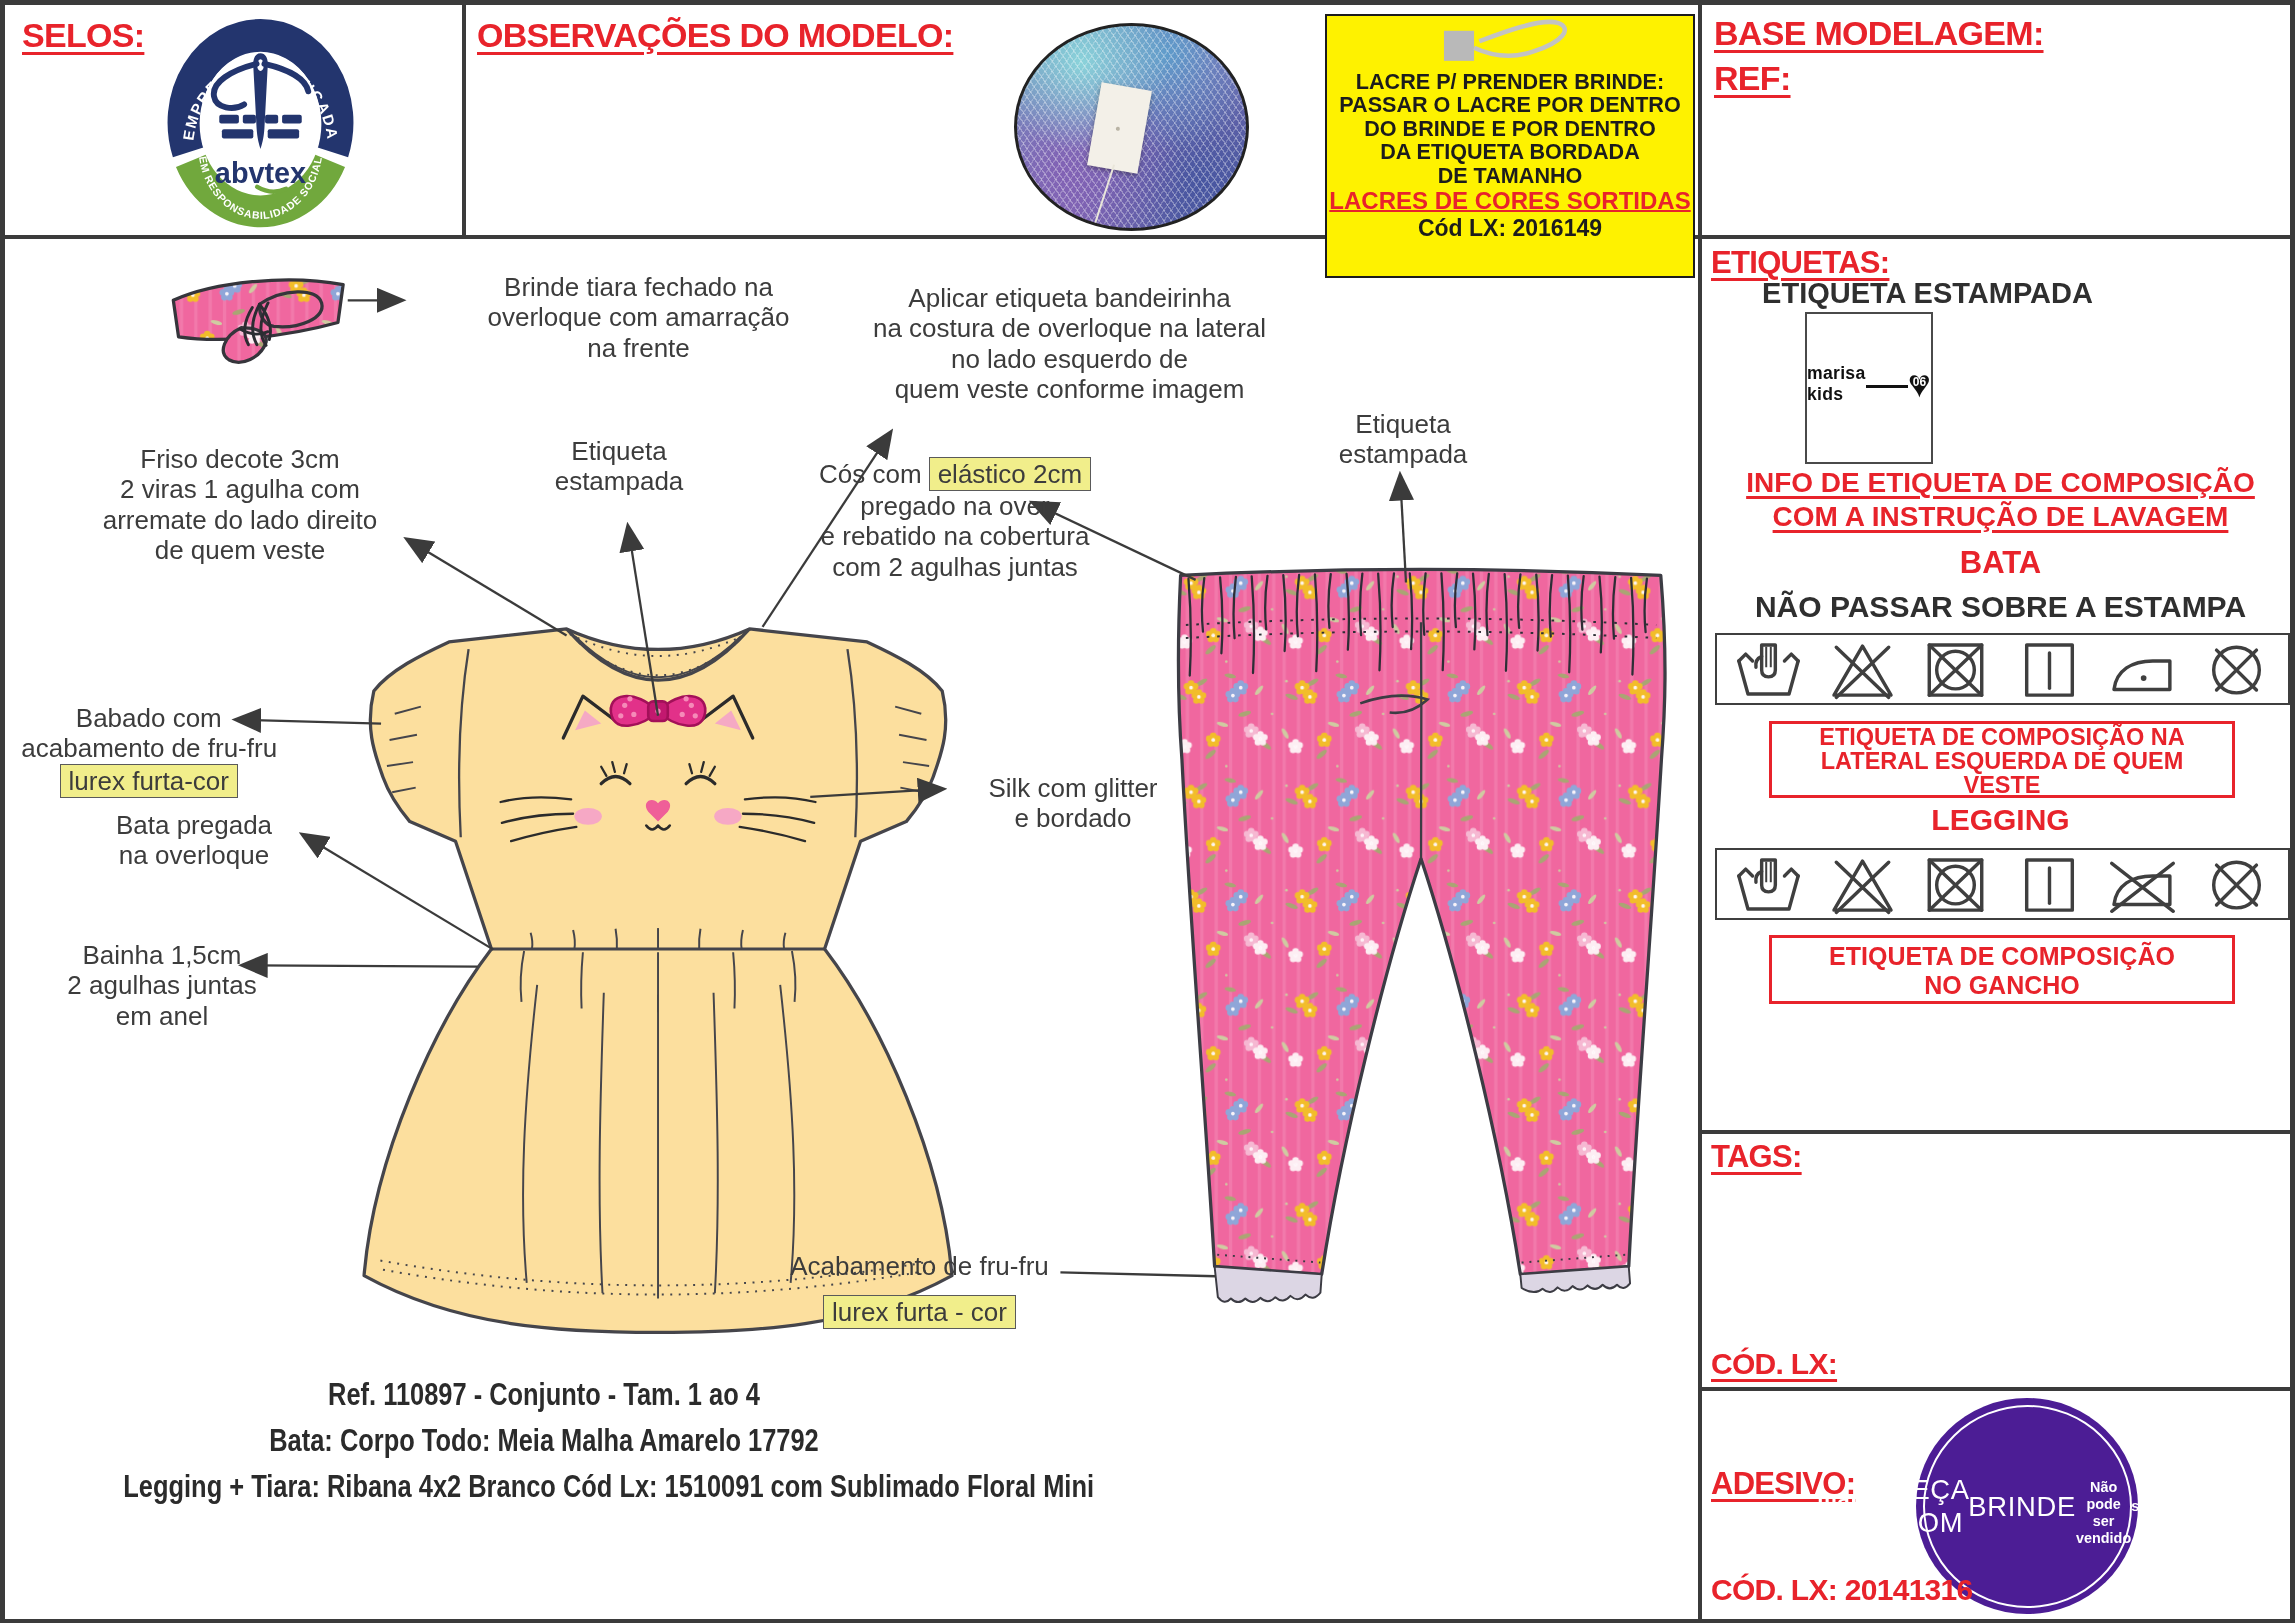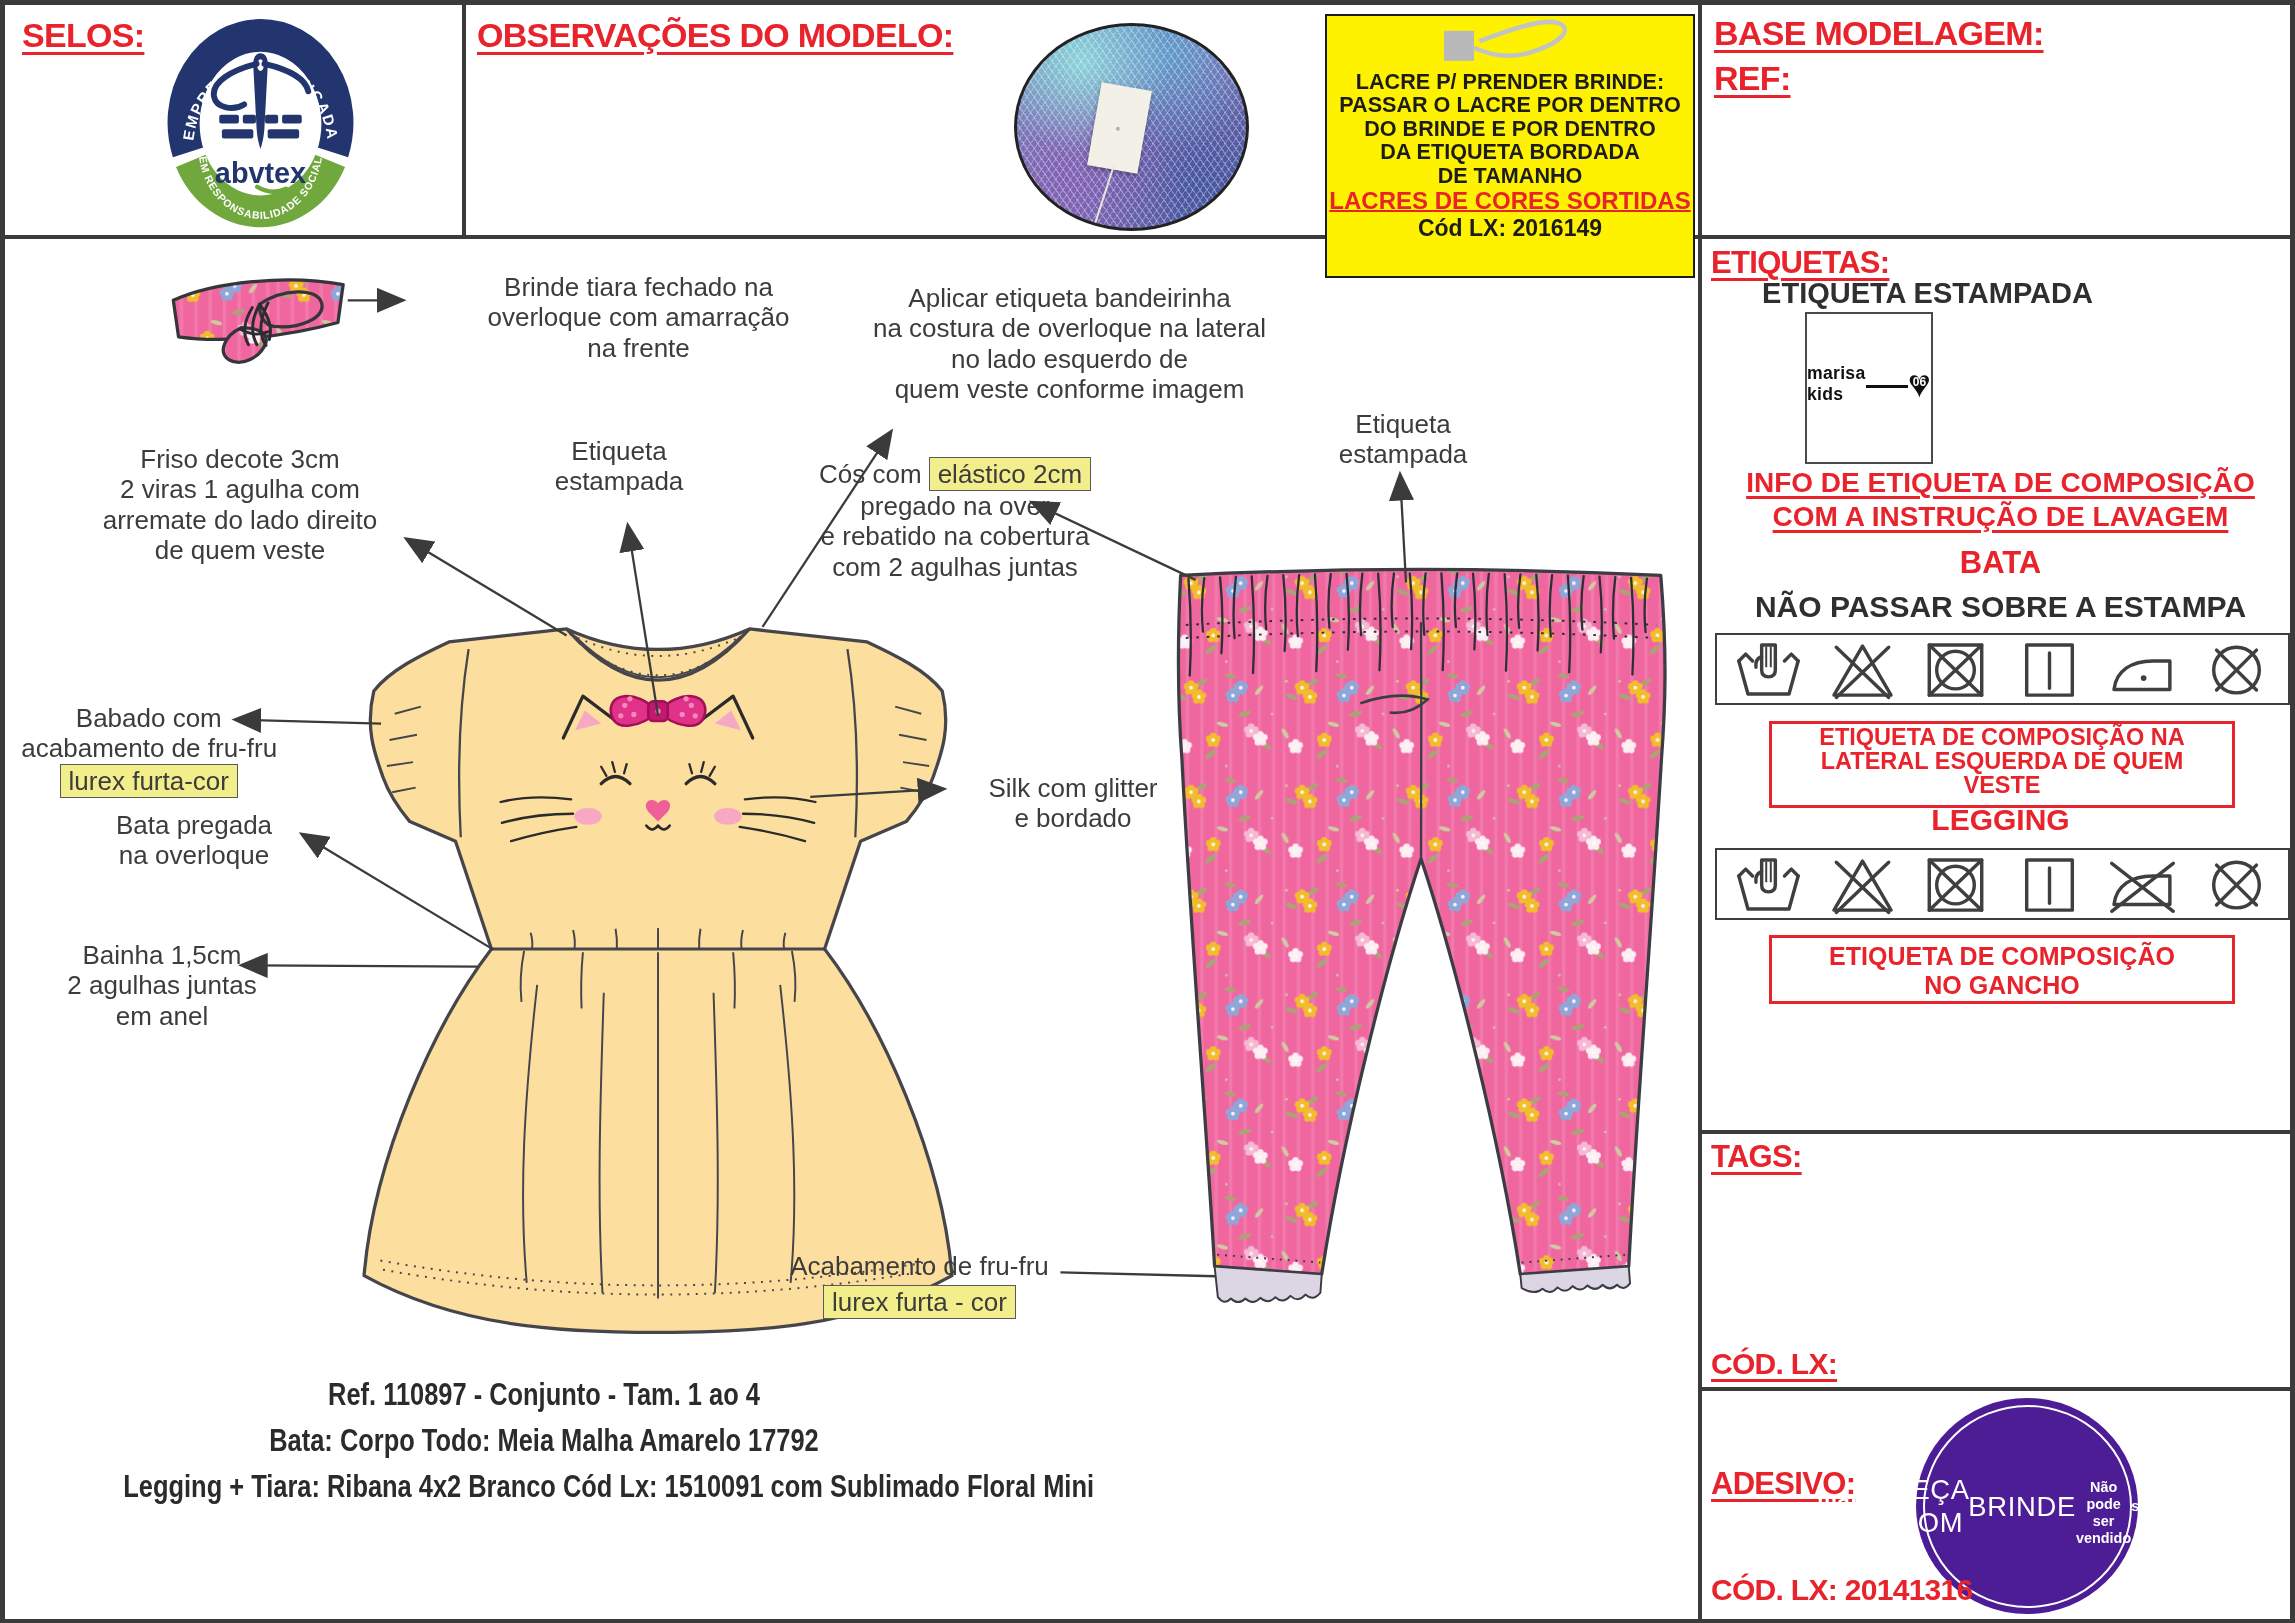--- a/index.html
+++ b/index.html
@@ -159,21 +159,21 @@
       </svg>
       <svg width="77" height="65" viewBox="0 0 120 114">
         <path fill="none" stroke="#3f3f3f" stroke-width="6" stroke-linecap="round" stroke-linejoin="round" d="M10,92 C14,58 42,42 78,42 L108,42 L108,92 Z"></path>
         <circle cx="62" cy="72" r="5" fill="#3f3f3f"></circle>
       </svg>
       <svg width="77" height="65" viewBox="0 0 120 114">
         <circle fill="none" stroke="#3f3f3f" stroke-width="6" stroke-linecap="round" stroke-linejoin="round" cx="60" cy="58" r="40"></circle>
         <path fill="none" stroke="#3f3f3f" stroke-width="6" stroke-linecap="round" stroke-linejoin="round" d="M25,23 L95,93 M95,23 L25,93"></path>
       </svg>
     </div>
-  <div class="redbox" style="top:716px;height:87px;font-size:23.5px;line-height:24px;padding-top:1.3px;">
+  <div class="redbox" style="top:716px;height:77px;font-size:23.5px;line-height:24px;padding-top:1.3px;">
     <div>ETIQUETA DE COMPOSIÇÃO NA</div>
     <div>LATERAL ESQUERDA DE QUEM</div>
     <div>VESTE</div>
   </div>
   <div class="centerline" style="top:798px;font-size:30px;font-weight:bold;color:#e8232b;">LEGGING</div>
   <div class="care-strip" style="top:843px;">
       <svg width="77" height="65" viewBox="0 0 120 114">
         <path fill="none" stroke="#3f3f3f" stroke-width="6" stroke-linecap="round" stroke-linejoin="round" d="M8,42 L24,100 L96,100 L112,42"></path>
         <path fill="none" stroke="#3f3f3f" stroke-width="6" stroke-linecap="round" stroke-linejoin="round" d="M8,42 L20,30 L32,42"></path>
         <path fill="none" stroke="#3f3f3f" stroke-width="6" stroke-linecap="round" stroke-linejoin="round" d="M88,42 L100,30 L112,42"></path>
@@ -468,21 +468,21 @@
     <div>Bainha 1,5cm</div>
       <div>2 agulhas juntas</div>
       <div>em anel</div>
   </div>
   <div class="note" style="left:947px;top:768px;width:242px;">
     <div>Silk com glitter</div>
       <div>e bordado</div>
   </div>
   <div class="note" style="left:771px;top:1246px;width:287px;">
     <div>Acabamento de fru-fru</div>
-    <div style="margin-top:4px;"><span class="hl">lurex furta - cor</span></div>
+    <div style="margin-top:14px;"><span class="hl">lurex furta - cor</span></div>
   </div>
 
   <div class="footer">
     <div>Ref. 110897 - Conjunto - Tam. 1 ao 4</div>
     <div>Bata: Corpo Todo: Meia Malha Amarelo 17792</div>
     <div>Legging + Tiara: Ribana 4x2 Branco Cód Lx: 1510091 com Sublimado Floral Mini</div>
   </div>
 </div>
 
 

